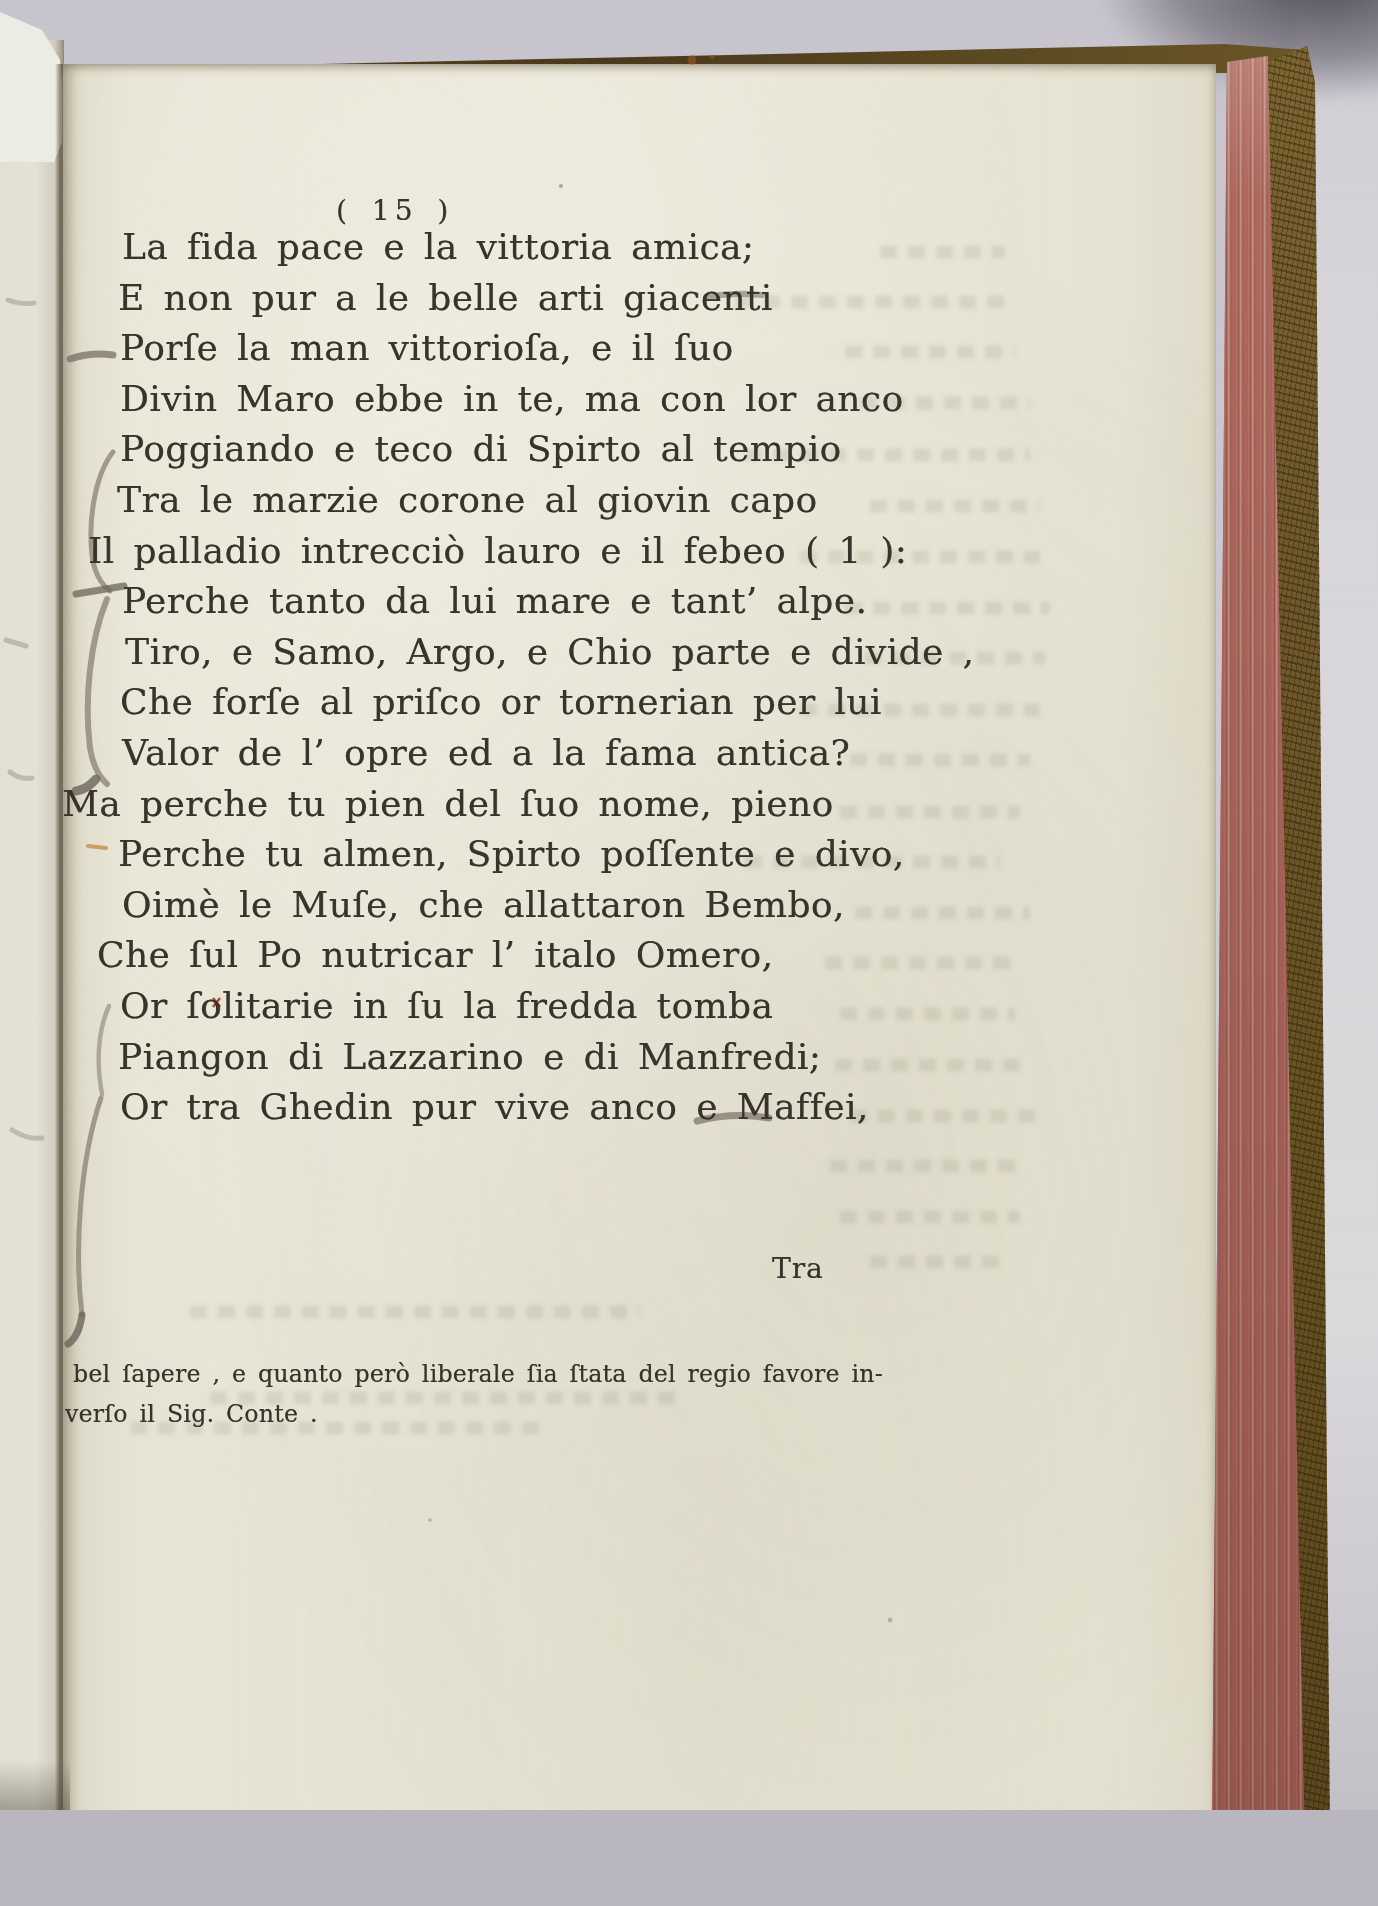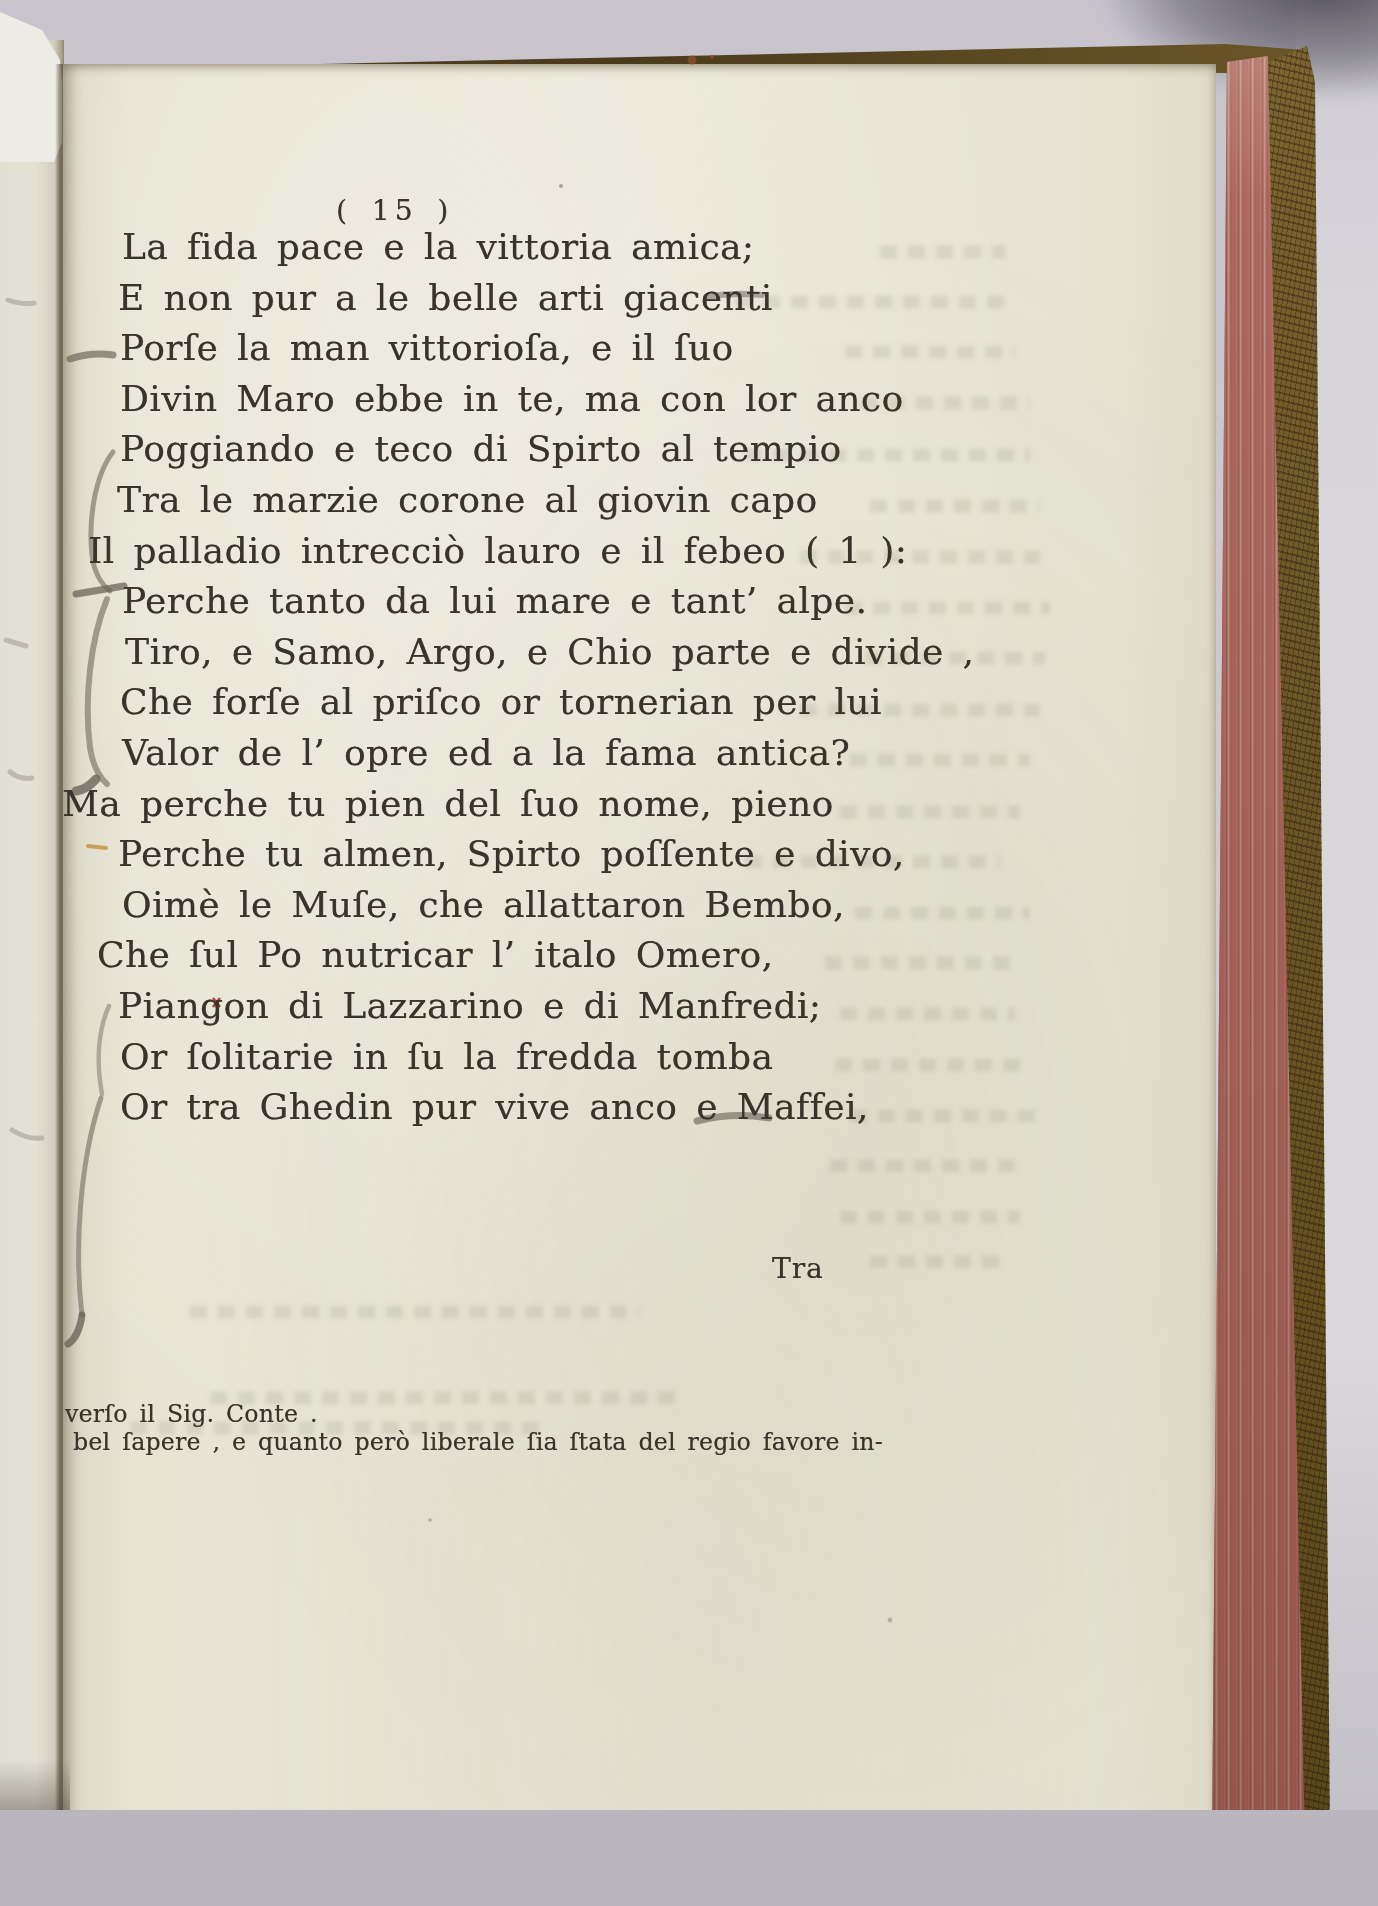--- a/index.html
+++ b/index.html
@@ -65,21 +65,21 @@
   
   .txt{position:absolute;color:#38332b;white-space:nowrap;
     text-shadow:.3px .3px .5px rgba(42,36,28,.55);}
   .pagenum{left:336px;top:194px;font-size:28px;letter-spacing:5px;word-spacing:6px;}
   .verse{position:absolute;left:62px;top:222px;font-size:36px;}
   .vline{height:50.6px;line-height:50.6px;white-space:nowrap;color:#38332b;
     word-spacing:7px;letter-spacing:.4px;text-shadow:.3px .3px .5px rgba(42,36,28,.55);}
   .catchword{left:772px;top:1252px;font-size:28px;letter-spacing:1px;}
   .fn{font-size:23.5px;word-spacing:4px;letter-spacing:.3px;}
   .fn1{left:88px;top:1336px;}
-  .fn2{left:73px;top:1428px;}
+  .fn2{left:73px;top:1360px;}
   .fn3{left:65px;top:1400px;}
   svg.overlay{position:absolute;left:0;top:0;z-index:5;pointer-events:none;}
   .textlayer{position:absolute;left:0;top:0;width:100%;height:100%;z-index:6;}
 </style>
 </head>
 <body>
 
 <div class="scene">
 
   <div class="bg-right"></div>
@@ -174,22 +174,22 @@
       <div class="vline" style="margin-left:55px">Tra le marzie corone al giovin capo</div>
       <div class="vline" style="margin-left:26px">Il palladio intrecciò lauro e il febeo ( 1 ):</div>
       <div class="vline" style="margin-left:60px">Perche tanto da lui mare e tant’ alpe.</div>
       <div class="vline" style="margin-left:63px">Tiro, e Samo, Argo, e Chio parte e divide ,</div>
       <div class="vline" style="margin-left:58px">Che forſe al priſco or tornerian per lui</div>
       <div class="vline" style="margin-left:60px">Valor de l’ opre ed a la fama antica?</div>
       <div class="vline" style="margin-left:0px">Ma perche tu pien del ſuo nome, pieno</div>
       <div class="vline" style="margin-left:56px">Perche tu almen, Spirto poſſente e divo,</div>
       <div class="vline" style="margin-left:60px">Oimè le Muſe, che allattaron Bembo,</div>
       <div class="vline" style="margin-left:35px">Che ſul Po nutricar l’ italo Omero,</div>
+      <div class="vline" style="margin-left:58px">Or ſolitarie in ſu la fredda tomba</div>
       <div class="vline" style="margin-left:56px">Piangon di Lazzarino e di Manfredi;</div>
-      <div class="vline" style="margin-left:58px">Or ſolitarie in ſu la fredda tomba</div>
       <div class="vline" style="margin-left:58px">Or tra Ghedin pur vive anco e Maffei,</div>
     </div>
 
     <div class="txt catchword">Tra</div>
 
     <div class="txt fn fn2">bel ſapere ,  e quanto però liberale ſia ſtata del regio favore in-</div>
     <div class="txt fn fn3">verſo il Sig. Conte .</div>
   </div>
 
 </div>

